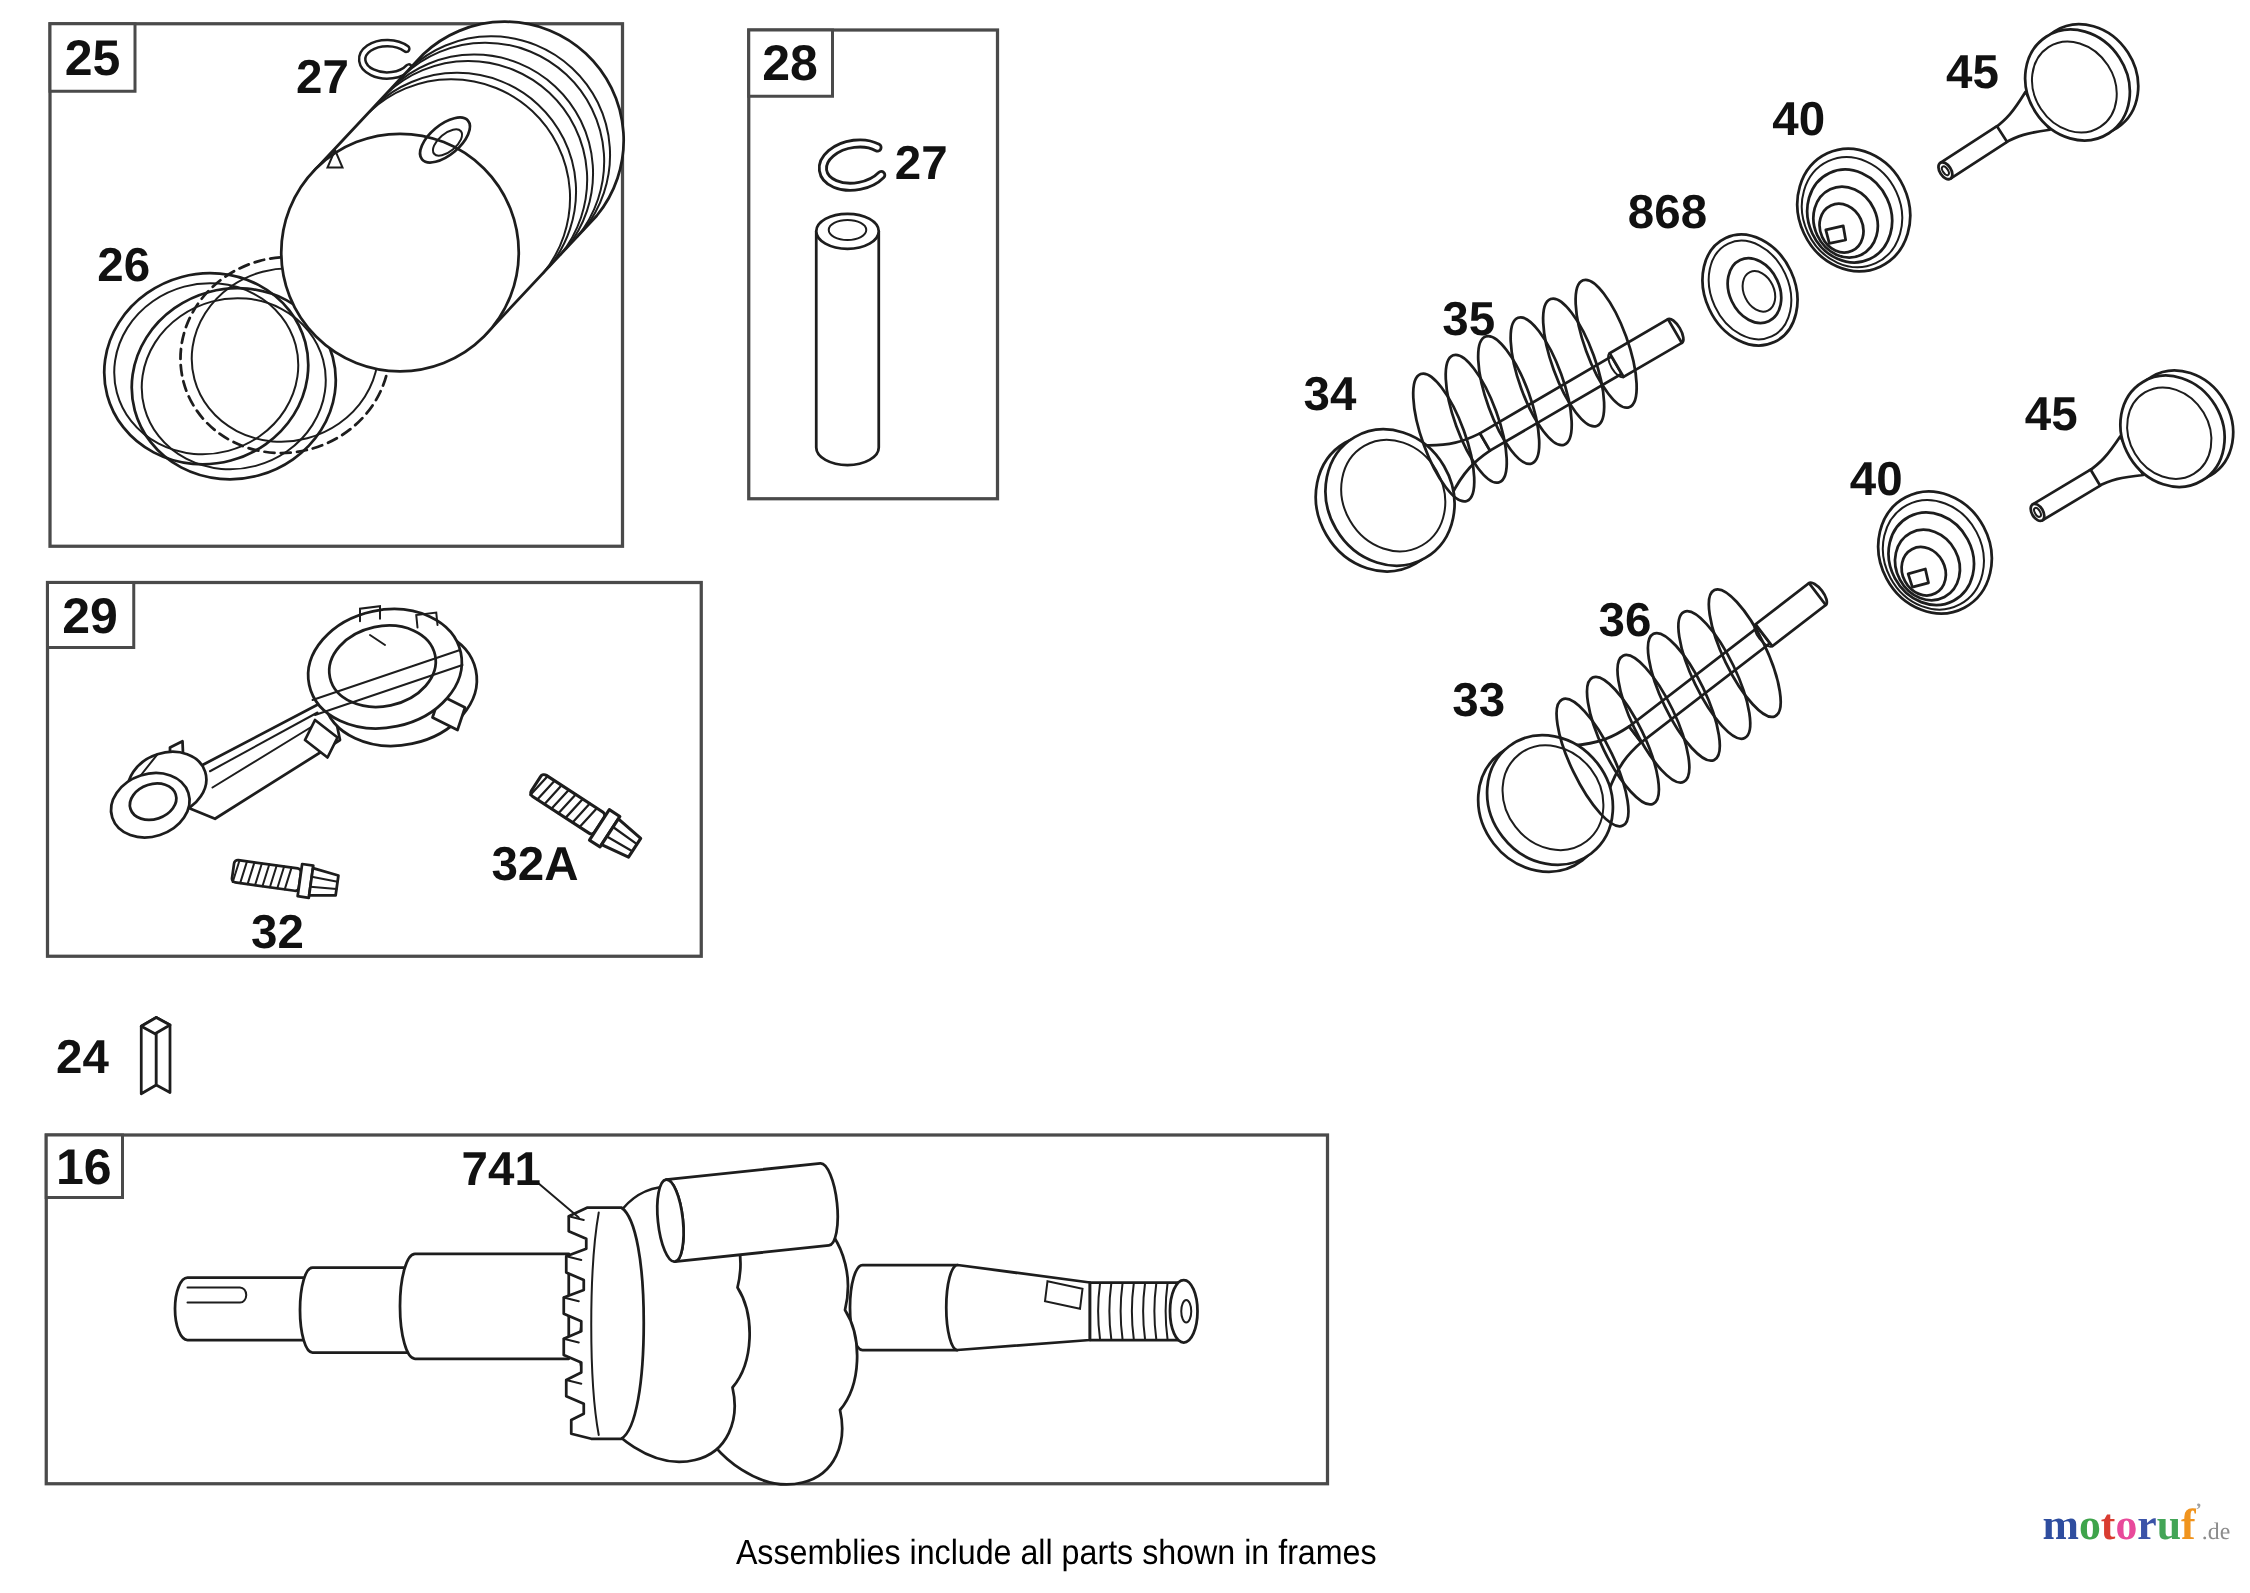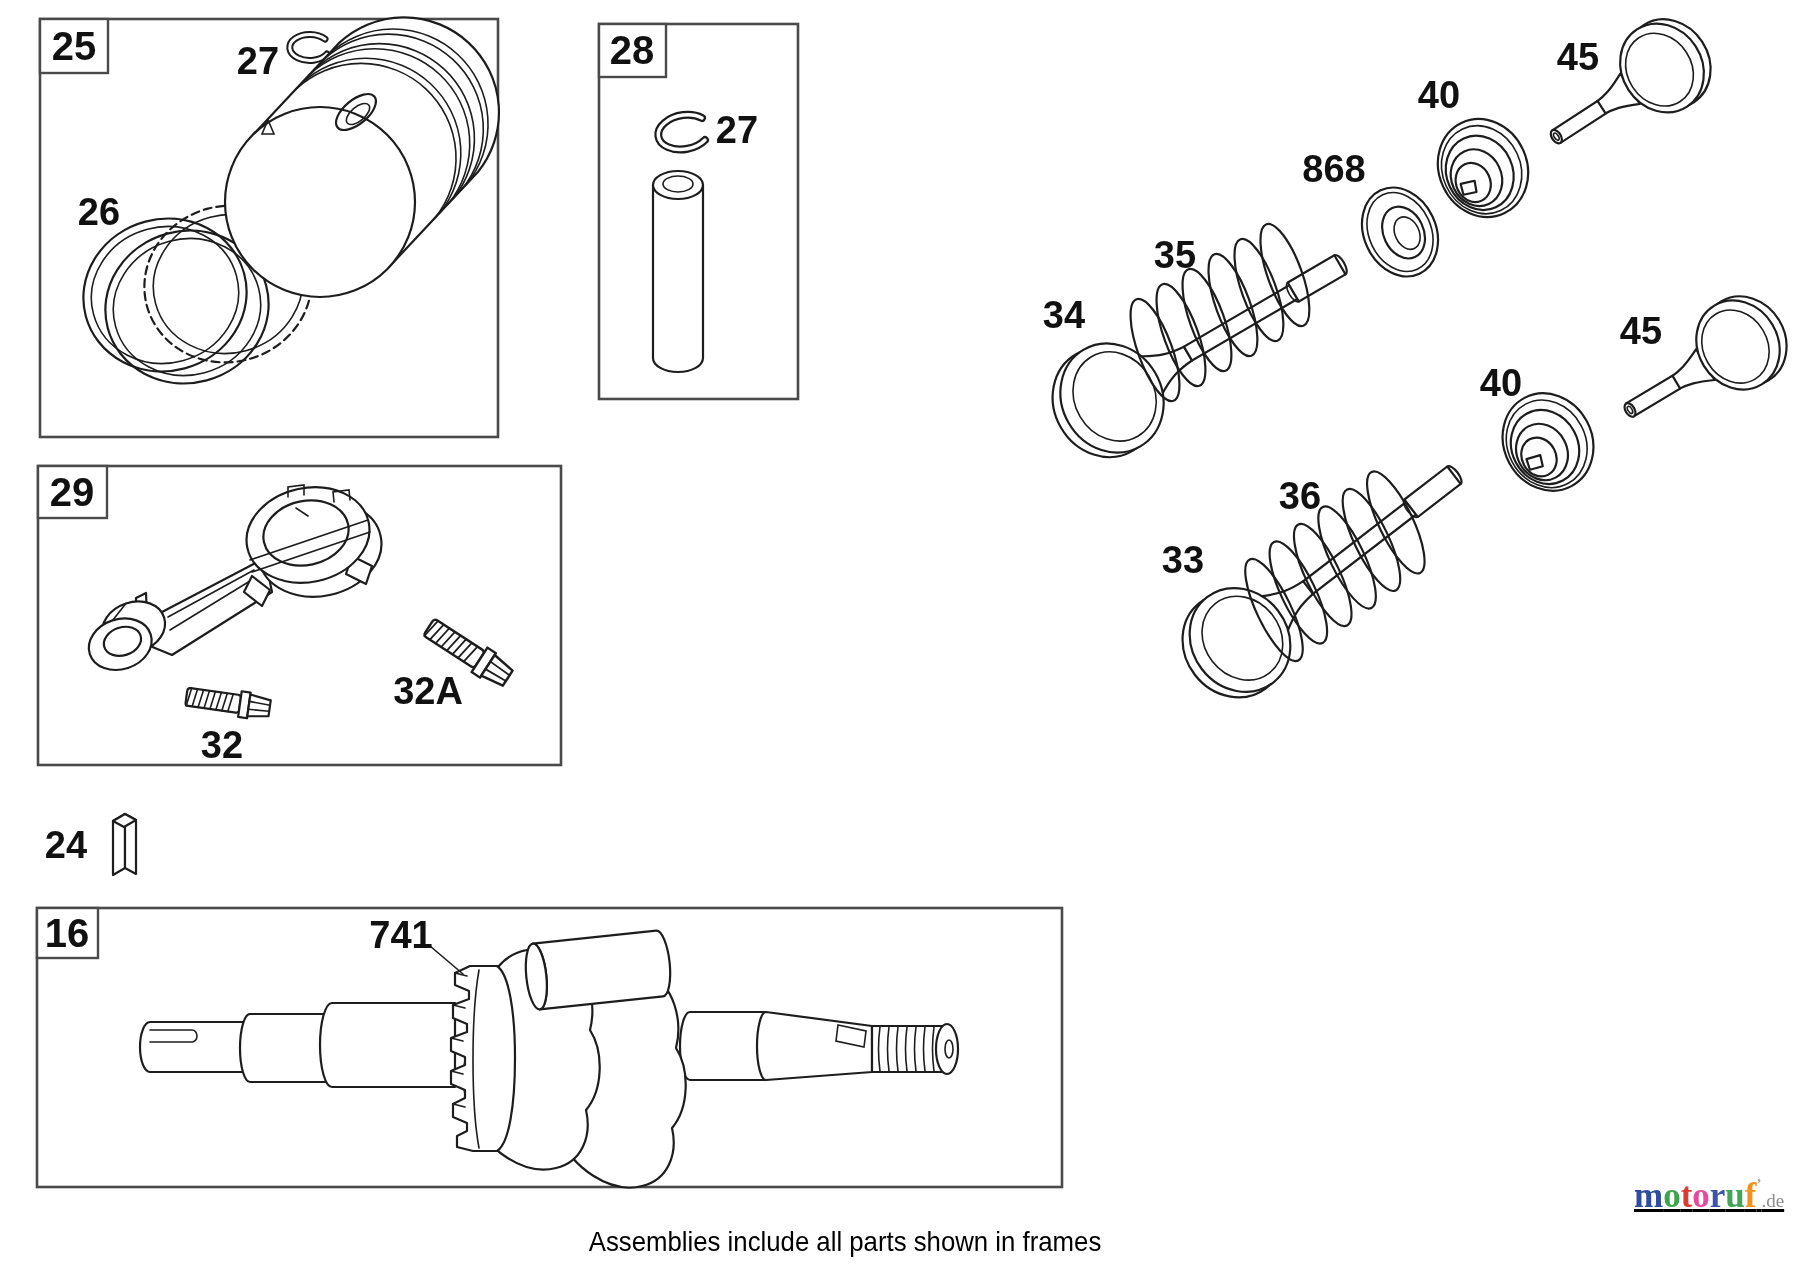--- a/index.html
+++ b/index.html
@@ -8,22 +8,22 @@
   svg{position:absolute;left:0;top:0;}
   .frame{fill:none;stroke:#4a4a4a;stroke-width:2.6;}
   .fbox{fill:#fff;stroke:#4a4a4a;stroke-width:2.4;}
   .ln{fill:none;stroke:#1d1d1d;stroke-width:2.2;stroke-linecap:round;stroke-linejoin:round;}
   .th{fill:none;stroke:#1d1d1d;stroke-width:1.6;stroke-linecap:round;}
   .fw{fill:#fff;stroke:#1d1d1d;stroke-width:2.2;stroke-linejoin:round;}
   .lbl{font:700 38px "Liberation Sans",sans-serif;fill:#111;text-anchor:middle;}
   .flbl{font:700 40px "Liberation Sans",sans-serif;fill:#111;text-anchor:middle;}
   .note{position:absolute;left:845px;top:1226px;transform:translateX(-50%) scaleX(.92);
         font:400 28px "Liberation Sans",sans-serif;color:#000;white-space:nowrap;}
-  .logo{position:absolute;left:1634px;top:1176px;white-space:nowrap;
-        font:700 35px "Liberation Serif",serif;letter-spacing:0;text-decoration:underline;}
+  .logo{position:absolute;left:1634px;top:1200px;white-space:nowrap;
+        font:700 35px "Liberation Serif",serif;letter-spacing:0;}
   .logo-mark{font-size:15px;vertical-align:18px;}
   .logo-suffix{font:400 19px "Liberation Serif",serif;}
 </style>
 </head>
 <body>
 
 <div class="stage">
 <svg width="1800" height="1274" viewBox="0 0 1800 1274">
   <defs>
     <mask id="m-piston">

